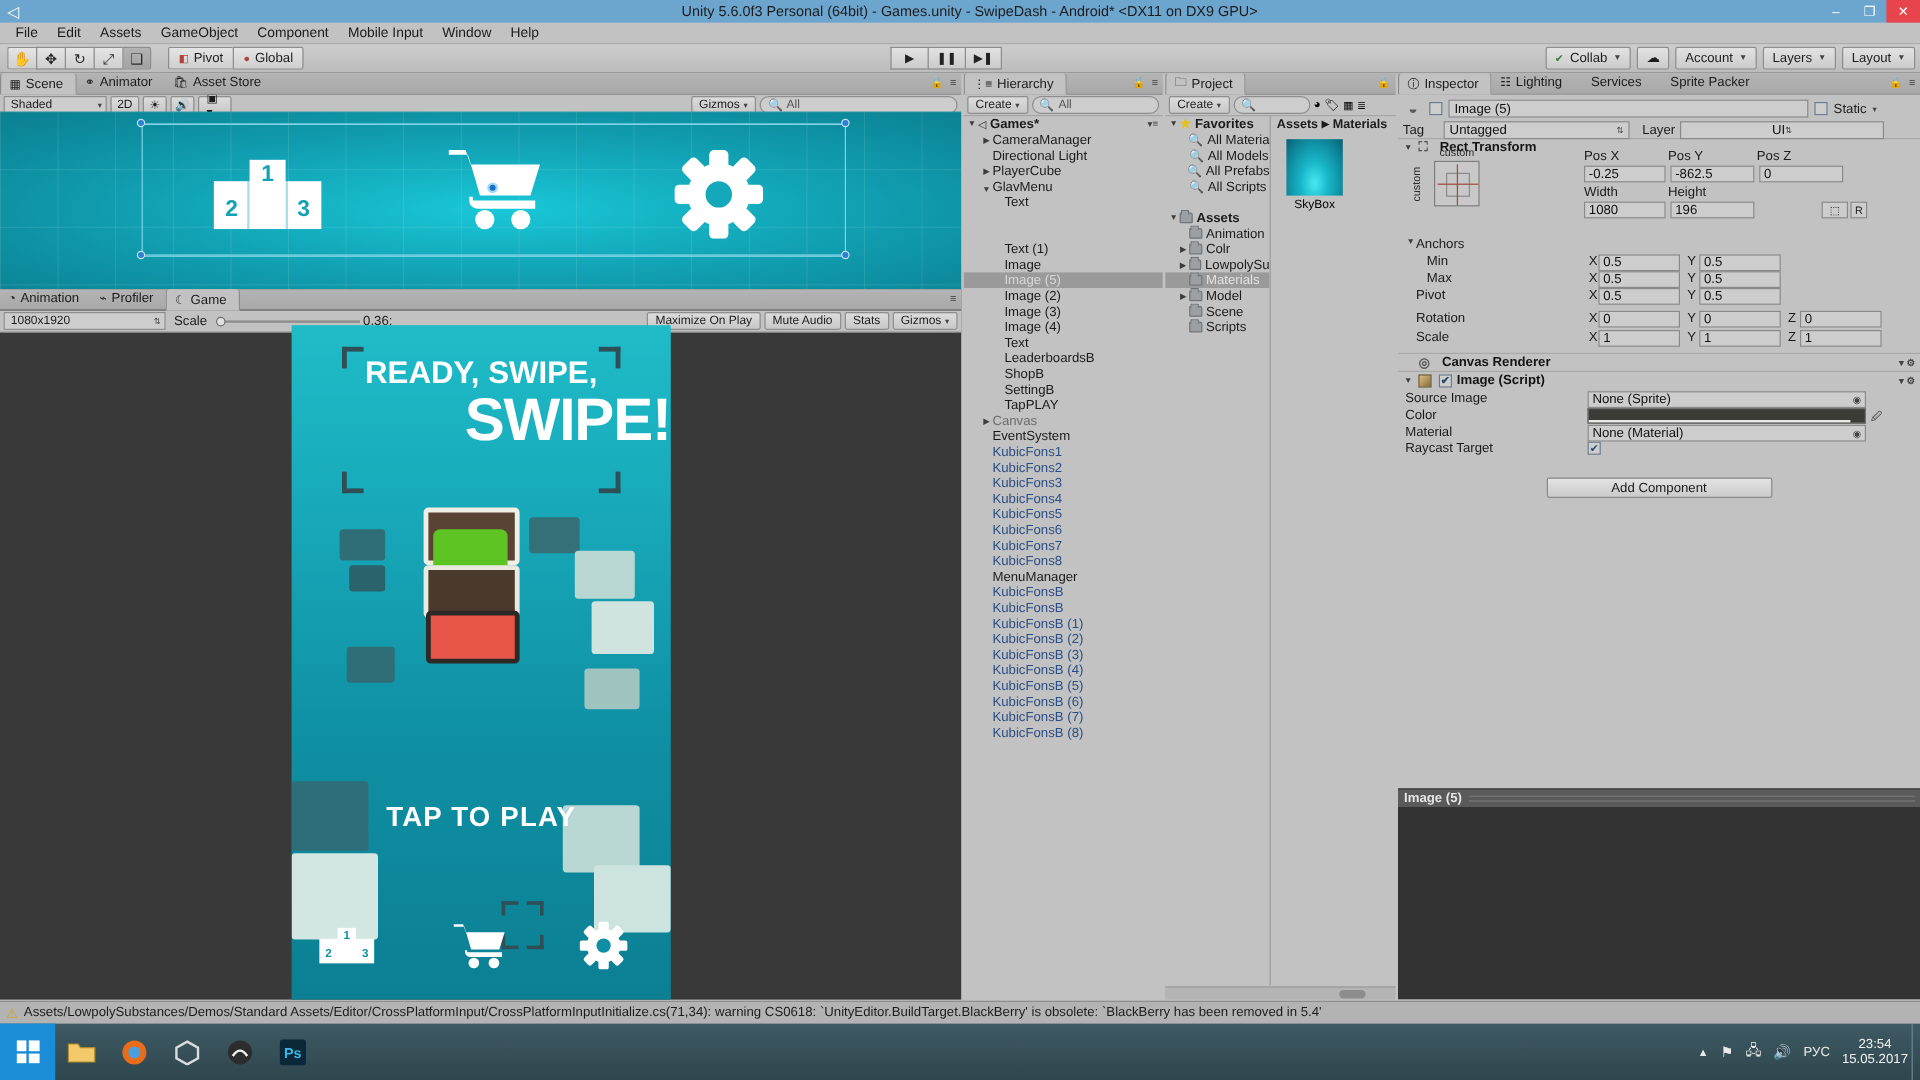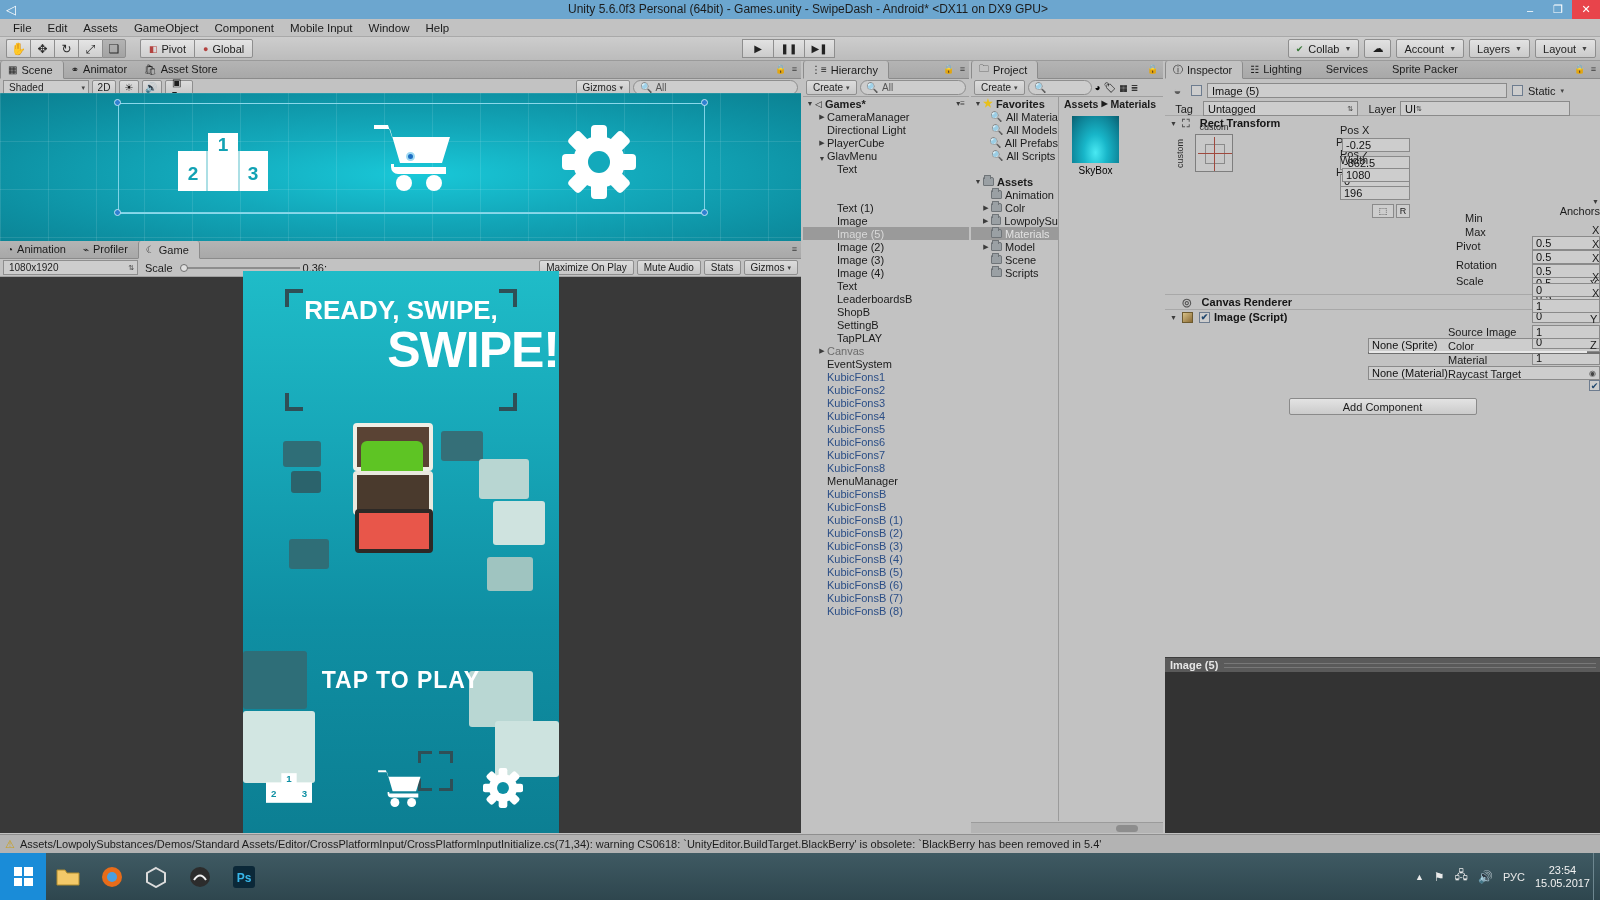--- a/index.html
+++ b/index.html
@@ -205,21 +205,21 @@
   .chk{ width:11px; height:11px; border:1px solid #6d7c8f; background:#cdcdcd;
     display:inline-flex; align-items:center; justify-content:center; font-size:9px; color:#21486f; }
   .ins-tagrow{ display:flex; align-items:center; gap:4px; height:15px; margin-top:3px; }
   .lbl{ font-size:11px; color:#1b1b1b; }
   .comp-hdr{
     height:15px; display:flex; align-items:center; gap:4px;
     background:#c2c2c2; border-top:1px solid #a8a8a8; padding-left:4px;
     font-weight:bold; font-size:11px; color:#151515;
   }
   .tri{ font-size:7px; color:#3c3c3c; width:9px; text-align:center;}
-  .row{ display:flex; align-items:flex-end; height:14px; font-size:11px; color:#1b1b1b;flex-direction:column; }
+  .row{ display:flex; align-items:flex-start; height:14px; font-size:11px; color:#1b1b1b; }
   .fld{ background:#cdcdcd; border:1px solid #8a8a8a; height:14px; font-size:11px;
      display:flex; align-items:center; padding:0 3px; color:#111; }
   .anchor-box{ width:38px; height:38px; border:1px solid #7e7e7e; background:#c8c8c8; position:relative; }
   .add-comp{
     width:188px; height:17px; margin:0 auto; background:linear-gradient(#e3e3e3,#cbcbcb);
     border:1px solid #8a8a8a; border-radius:2px; display:flex; align-items:center;
     justify-content:center; font-size:11px; color:#1b1b1b;
   }
   .preview-hdr{
     position:absolute; left:0; right:0; top:578px; height:15px; background:#5a5a5a;
@@ -856,27 +856,27 @@
       <div class="ins-head">
         <div class="ins-name-row">
           <span class="go-icon">◒</span>
           <span class="chk"></span>
           <div class="txtfield" style="width:300px">Image (5)</div>
           <span class="chk"></span>
           <span class="lbl">Static</span>
           <span class="caret">▾</span>
         </div>
         <div class="ins-tagrow">
-          <span class="lbl" style="width:30px;text-align:center">Tag</span>
+          <span class="lbl" style="width:30px;text-align:left">Tag</span>
           <div class="txtfield" style="width:155px;justify-content:space-between">
             <span>Untagged</span>
               <span class="caret">⇅</span>
           </div>
           <span class="lbl" style="width:34px;text-align:right">Layer</span>
-          <div class="txtfield" style="width:170px;justify-content:flex-start">
+          <div class="txtfield" style="width:170px;justify-content:center">
             <span>UI</span>
               <span class="caret">⇅</span>
           </div>
         </div>
       </div>
 
       <div class="comp-hdr" style="margin-top:2px">
         <span class="tri">▼</span>
         <span style="color:#555;font-size:11px">⛶</span>
         <span style="margin-left:6px">Rect Transform</span>

